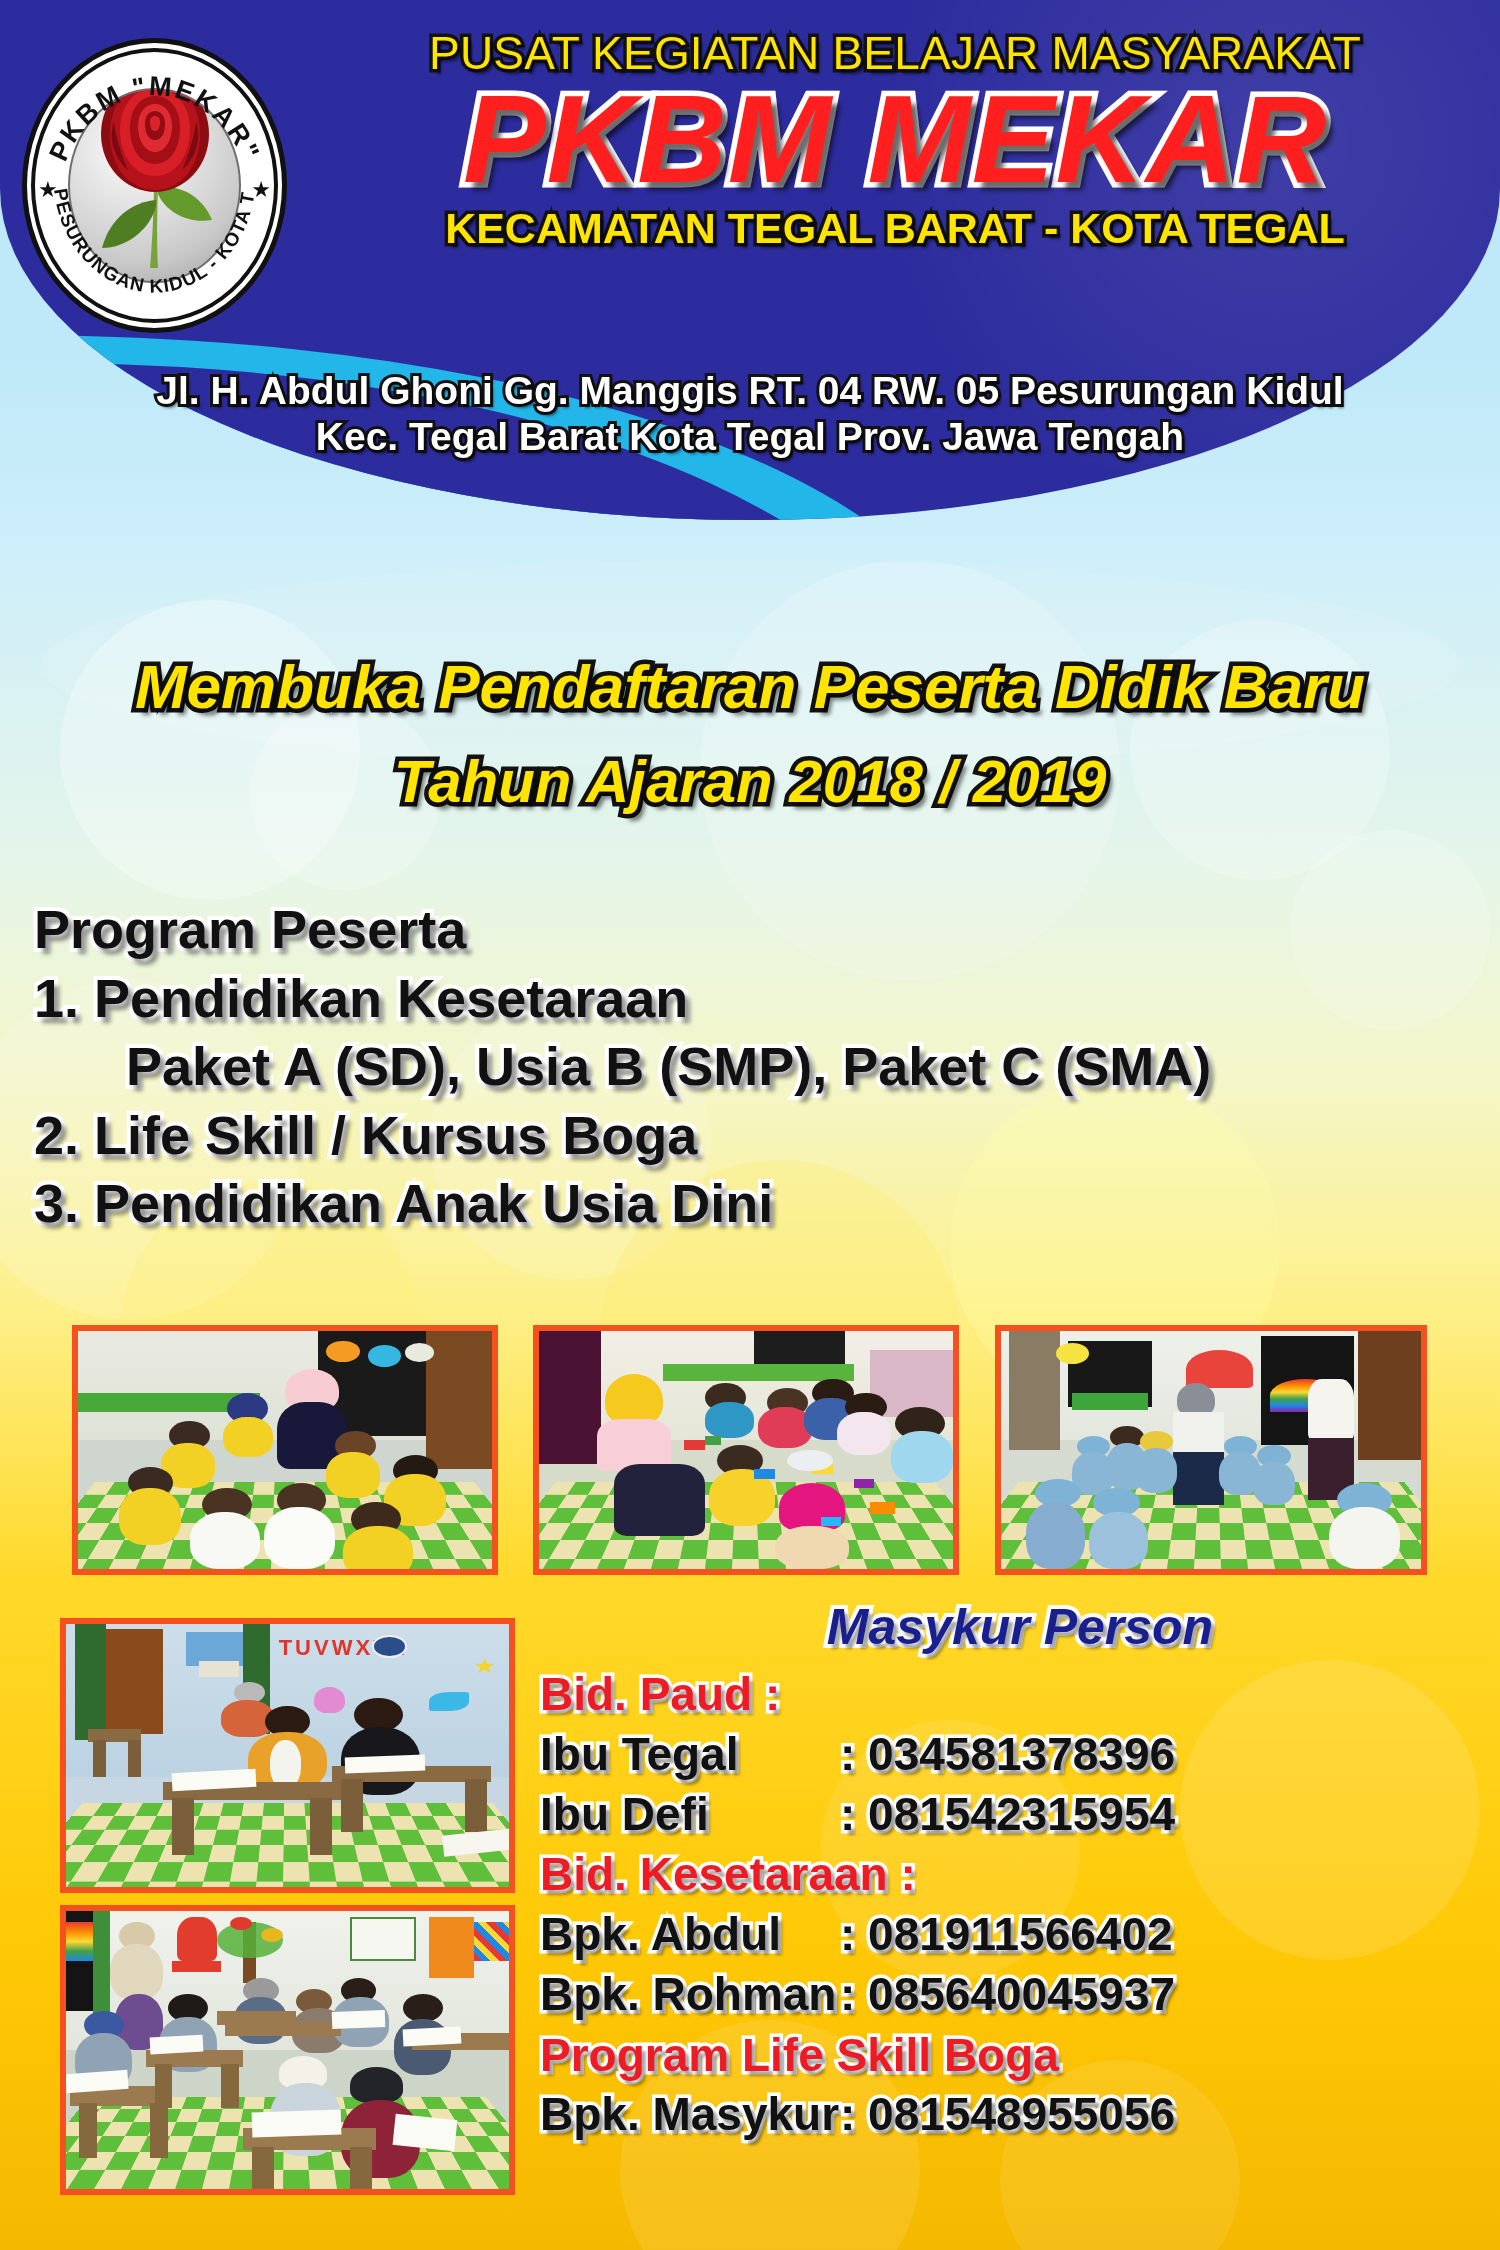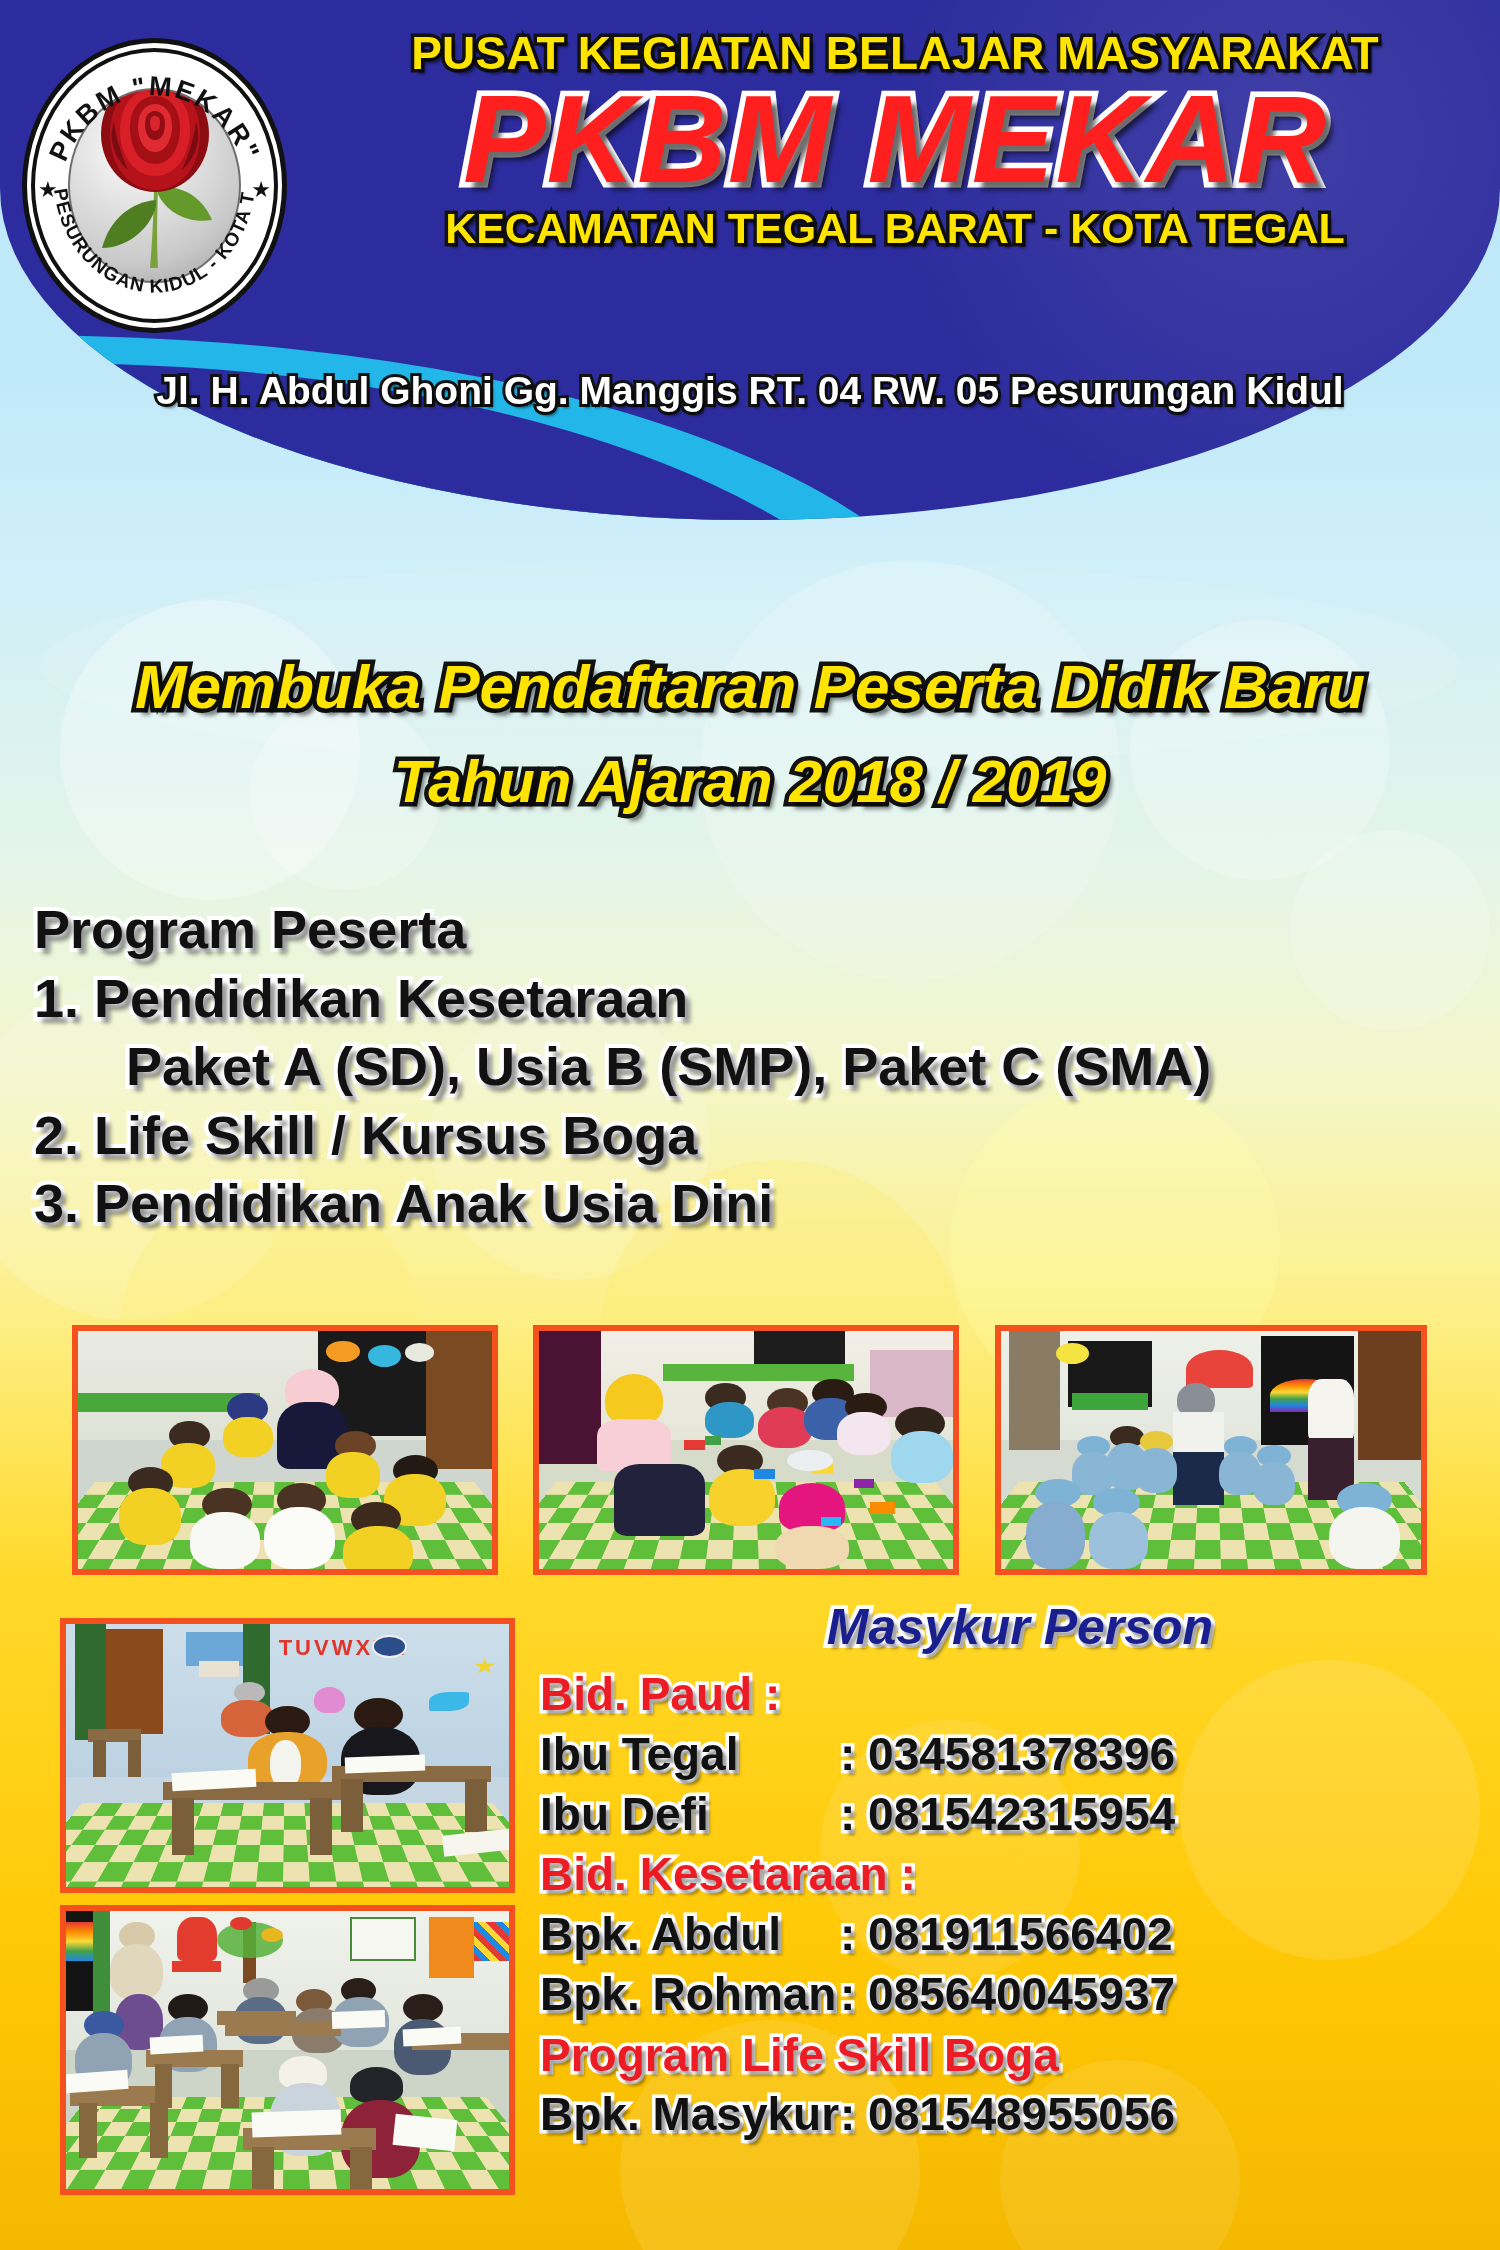--- a/index.html
+++ b/index.html
@@ -89,21 +89,21 @@
   }
   .star-l { left: 16px; top: 141px; }
   .star-r { right: 16px; top: 141px; }
 
   
   #hdr-text {
     position: absolute; left: 300px; top: 30px; width: 1190px;
     text-align: center;
   }
   .ttl-small {
-    font-size: 46px; font-weight: bold; color: #ffe400;
+    font-size: 46px; font-weight: normal; color: #ffe400;
     letter-spacing: 0.2px; line-height: 1.02;
     -webkit-text-stroke: 7px #121212;
     paint-order: stroke fill;
     text-shadow: 4px 5px 3px rgba(0,0,0,.55);
     white-space: nowrap;
     transform: scaleX(1.0);
   }
   .ttl-big {
     font-size: 124px; font-weight: bold; color: #ff1f1f;
     font-style: italic; line-height: .98;
@@ -286,20 +286,21 @@
 
     <div id="hdr-text">
       <div class="ttl-small">PUSAT KEGIATAN BELAJAR MASYARAKAT</div>
       <div class="ttl-big">PKBM MEKAR</div>
       <div class="ttl-sub">KECAMATAN TEGAL BARAT - KOTA TEGAL</div>
     </div>
   </div>
 
   <div id="hdr-addr">
     <div>Jl. H. Abdul Ghoni Gg. Manggis RT. 04 RW. 05 Pesurungan Kidul</div>
+    <div>Kec. Tegal Barat Kota Tegal Prov. Jawa Tengah</div>
   </div>
 
   <div id="headline">
     <div class="hl1">Membuka Pendaftaran Peserta Didik Baru</div>
     <div class="hl2">Tahun Ajaran 2018 / 2019</div>
   </div>
 
   <div id="programs">
     <div class="prog-line">Program Peserta</div>
     <div class="prog-line">1.  Pendidikan Kesetaraan</div>

